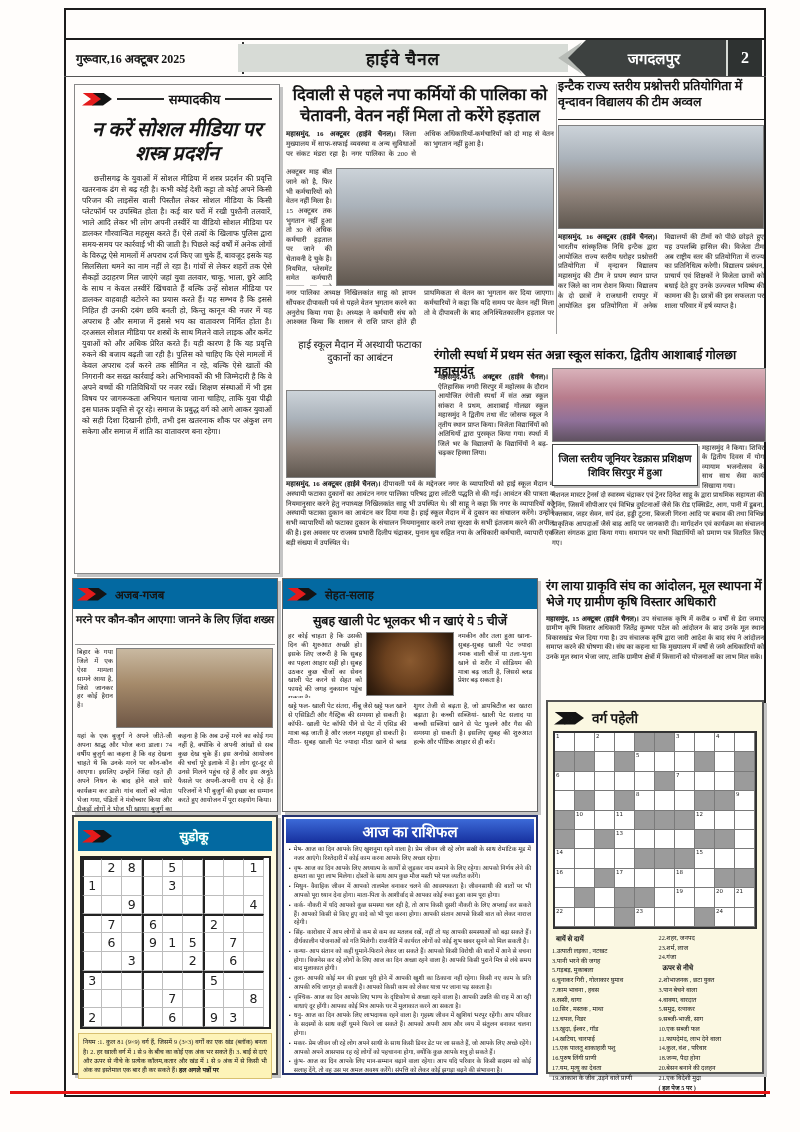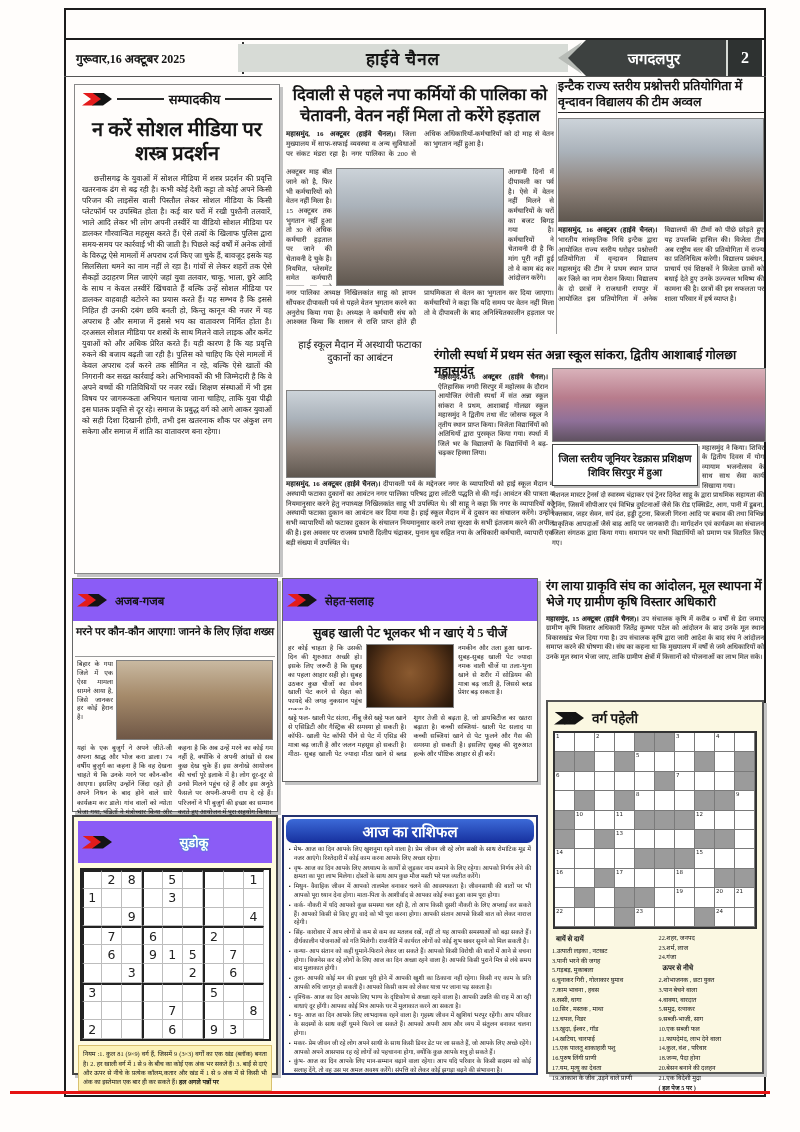--- a/index.html
+++ b/index.html
@@ -19,57 +19,57 @@
   .chev{position:relative;width:30px;height:13px;flex:none;display:inline-block;}
   .chev i{position:absolute;top:0;height:100%;width:20px;clip-path:polygon(0 0,55% 0,100% 50%,55% 100%,0 100%,45% 50%);}
   .chev .c1{left:0;background:#e31b1b;}
   .chev .c2{left:10px;background:#141414;}
   .chev.black .c1{background:#141414;}
   
   #editorial{position:absolute;left:74px;top:84px;width:206px;height:490px;border:1px solid #888;box-shadow:3px 3px 0 #c4c4c4;background:#fffdfb;padding:5px 7px;box-sizing:border-box;}
   .ed-head{display:flex;align-items:center;gap:5px;}
   .ed-head .hl{flex:1;height:2px;background:#2a2a2a;}
   .ed-label{font-weight:bold;font-size:13px;}
-  .ed-headline{font-size:20px;font-weight:bold;text-align:center;line-height:1.22;margin:9px 0 7px;}
+  .ed-headline{font-size:20px;font-weight:bold;text-align:center;line-height:1.22;margin:9px 0 7px;font-style:italic;}
   .ed-body{font-size:7.6px;line-height:1.45;text-align:justify;height:372px;overflow:hidden;}
   .ed-body::first-letter{margin-left:12px;}
   
   #diwali{position:absolute;left:286px;top:84px;width:268px;height:250px;}
   .dw-headline{font-size:16.5px;font-weight:bold;text-align:center;line-height:1.28;}
   .dw-lead{margin-top:4px;font-size:7px;line-height:1.38;text-align:justify;column-count:2;column-gap:8px;height:36px;overflow:hidden;}
   .dw-mid{display:flex;gap:4px;height:118px;margin-top:2px;}
   .dw-side{width:46px;font-size:7px;line-height:1.38;text-align:justify;overflow:hidden;}
   .dw-photo{flex:1;}
   .dw-tail{margin-top:3px;font-size:7px;line-height:1.38;column-count:2;column-gap:8px;height:40px;overflow:hidden;text-align:justify;}
   
   #intak{position:absolute;left:558px;top:78px;width:206px;height:256px;}
-  .in-headline{font-size:12.5px;font-weight:bold;line-height:1.28;border-bottom:1px solid #222;padding-bottom:2px;}
+  .in-headline{font-size:12.5px;font-weight:bold;line-height:1.28;border-bottom:1px solid #222;padding-bottom:9px;}
   .in-photo{height:102px;margin:5px 0 4px;}
   .in-body{font-size:7px;line-height:1.4;column-count:2;column-gap:7px;height:108px;overflow:hidden;text-align:justify;}
   
   .fc-headline{position:absolute;left:286px;top:338px;width:148px;font-size:10px;font-weight:normal;line-height:1.3;text-align:center;}
   .fc-photo{position:absolute;left:286px;top:390px;width:148px;height:86px;}
   .fc-body{position:absolute;left:286px;top:480px;width:268px;height:94px;font-size:7px;line-height:1.4;text-align:justify;overflow:hidden;}
   
   .rg-headline{position:absolute;left:434px;top:348px;width:330px;font-size:12.5px;font-weight:bold;line-height:1.25;}
   .rg-lead{position:absolute;left:438px;top:372px;width:110px;height:104px;font-size:6.8px;line-height:1.4;text-align:justify;overflow:hidden;}
   .rg-photo{position:absolute;left:552px;top:368px;width:212px;height:72px;}
   .rg-box{position:absolute;left:552px;top:444px;width:146px;height:42px;border:1.5px solid #444;box-shadow:2px 2px 0 #bbb;display:flex;align-items:center;justify-content:center;text-align:center;font-weight:bold;font-size:10px;padding:2px;box-sizing:border-box;background:#fff;}
   .rg-side{position:absolute;left:702px;top:443px;width:62px;height:45px;font-size:6.8px;line-height:1.38;text-align:justify;overflow:hidden;}
   .rg-tail{position:absolute;left:552px;top:490px;width:212px;height:84px;font-size:6.8px;line-height:1.4;text-align:justify;overflow:hidden;}
   
-  .band{display:flex;align-items:center;gap:8px;background:#8b5cf6;padding:12px 4px;height:18px;}
+  .band{display:flex;align-items:center;gap:8px;background:#0369a1;padding:6px 4px;height:18px;}
   .band .lbl{font-weight:bold;font-size:11.5px;}
   #ajab{position:absolute;left:72px;top:578px;width:206px;height:234px;border:1px solid #666;box-shadow:3px 3px 0 #c4c4c4;background:#fffdfb;box-sizing:border-box;}
   .aj-headline{font-size:10.5px;font-weight:bold;text-align:center;margin:3px 2px;border-bottom:1px solid #999;padding-bottom:18px;}
   .aj-mid{display:flex;gap:3px;padding:0 4px;height:80px;}
   .aj-lead{width:36px;font-size:6.6px;line-height:1.35;text-align:justify;overflow:hidden;}
   .aj-photo{flex:1;}
   .aj-body{padding:3px 4px;font-size:6.6px;line-height:1.38;column-count:2;column-gap:6px;height:110px;overflow:hidden;text-align:justify;}
-  #sehat{position:absolute;left:282px;top:578px;width:256px;height:204px;border:1px solid #666;box-shadow:3px 3px 0 #c4c4c4;background:#fffdfb;box-sizing:border-box;}
+  #sehat{position:absolute;left:282px;top:578px;width:256px;height:234px;border:1px solid #666;box-shadow:3px 3px 0 #c4c4c4;background:#fffdfb;box-sizing:border-box;}
   .se-headline{font-size:12.5px;font-weight:bold;text-align:center;margin:3px 2px;}
   .se-mid{display:flex;gap:4px;padding:0 5px;height:66px;}
   .se-col{flex:1;font-size:6.6px;line-height:1.35;text-align:justify;overflow:hidden;}
   .se-photo{width:86px;height:62px;}
   .se-tail{padding:3px 5px;font-size:6.6px;line-height:1.38;column-count:2;column-gap:7px;height:118px;overflow:hidden;text-align:justify;}
   
   #agri{position:absolute;left:546px;top:578px;width:218px;height:118px;}
   .ag-headline{font-size:12.5px;font-weight:bold;line-height:1.3;}
   .ag-body{margin-top:3px;font-size:6.8px;line-height:1.42;text-align:justify;height:72px;overflow:hidden;}
   
@@ -89,21 +89,21 @@
   #sudoku .band .lbl{color:#fff;font-size:13px;margin:12px auto;text-shadow:0 0 2px #0aa;}
   .sd-grid{width:187px;margin:5px auto 4px;border:2px solid #222;background:#fff;}
   .sd-row{display:flex;}
   .sd-cell{width:20.3px;height:18.8px;border-right:1px solid #bdbdbd;border-bottom:1px solid #bdbdbd;display:flex;align-items:center;justify-content:center;font-family:"DejaVu Sans",sans-serif;font-size:12.5px;color:#222;flex:none;box-sizing:border-box;}
   .sd-cell.bl{border-left:2px solid #222;}
   .sd-cell.bt{border-top:2px solid #222;}
   .sd-rules{background:#fdf3b8;border:1px solid #d8c070;font-size:6.3px;line-height:1.5;padding:3px 4px;text-align:justify;}
   .sd-rules b{font-weight:bold;}
   
   #horoscope{position:absolute;left:282px;top:815px;width:256px;height:260px;border:2px solid #26336e;background:#fffdfb;padding:2px;box-sizing:border-box;}
-  .hs-title{background:linear-gradient(#3c6ad8,#16309e);color:#fff;text-align:center;font-weight:bold;font-size:15px;padding:2px 0;border-radius:7px;}
+  .hs-title{background:linear-gradient(#3c6ad8,#16309e);color:#fff;text-align:center;font-weight:bold;font-size:15px;padding:2px 0;}
   .hs-items{font-size:6.2px;line-height:1.42;height:228px;overflow:hidden;text-align:justify;padding:2px 3px;}
   .hs-item{display:flex;gap:3px;margin-bottom:1px;}
   .hs-bullet{font-size:5px;line-height:1.8;}
   
   .rule-v{position:absolute;width:1px;background:#9a9a9a;}
   .photo{border:1px solid #808080;background:linear-gradient(180deg,#ccd3d9 0%,#aab2ba 32%,#8f837b 66%,#5f574f 100%);}
   .photo-warm{background:linear-gradient(180deg,#c9b9a1 0%,#a58a6a 45%,#6f5746 100%);}
   .photo-food{background:radial-gradient(circle at 50% 45%,#8a5a30 0%,#6a401e 45%,#3a2210 80%,#241608 100%);}
   .photo-rangoli{background:linear-gradient(180deg,#d9b2ba 0%,#b87c8c 40%,#8f7099 72%,#5f5160 100%);}
   .redline{position:absolute;left:10px;top:1091px;width:760px;height:3px;background:#e51212;}
@@ -139,21 +139,20 @@
     <div class="ed-headline">न करें सोशल मीडिया पर शस्त्र प्रदर्शन</div>
     <div class="ed-body">छत्तीसगढ़ के युवाओं में सोशल मीडिया में शस्त्र प्रदर्शन की प्रवृत्ति खतरनाक ढंग से बढ़ रही है। कभी कोई देशी कट्टा तो कोई अपने किसी परिजन की लाइसेंस वाली पिस्तौल लेकर सोशल मीडिया के किसी प्लेटफॉर्म पर उपस्थित होता है। कई बार घरों में रखी पुश्तैनी तलवारें, भाले आदि लेकर भी लोग अपनी तस्वीरें या वीडियो सोशल मीडिया पर डालकर गौरवान्वित महसूस करते हैं। ऐसे तत्वों के खिलाफ पुलिस द्वारा समय-समय पर कार्रवाई भी की जाती है। पिछले कई वर्षों में अनेक लोगों के विरुद्ध ऐसे मामलों में अपराध दर्ज किए जा चुके हैं, बावजूद इसके यह सिलसिला थमने का नाम नहीं ले रहा है। गांवों से लेकर शहरों तक ऐसे सैकड़ों उदाहरण मिल जाएंगे जहां युवा तलवार, चाकू, भाला, छुरे आदि के साथ न केवल तस्वीरें खिंचवाते हैं बल्कि उन्हें सोशल मीडिया पर डालकर वाहवाही बटोरने का प्रयास करते हैं। यह सम्भव है कि इससे निहित ही उनकी दबंग छवि बनती हो, किन्तु कानून की नजर में यह अपराध है और समाज में इससे भय का वातावरण निर्मित होता है। दरअसल सोशल मीडिया पर शस्त्रों के साथ मिलने वाले लाइक और कमेंट युवाओं को और अधिक प्रेरित करते हैं। यही कारण है कि यह प्रवृत्ति रुकने की बजाय बढ़ती जा रही है। पुलिस को चाहिए कि ऐसे मामलों में केवल अपराध दर्ज करने तक सीमित न रहे, बल्कि ऐसे खातों की निगरानी कर सख्त कार्रवाई करे। अभिभावकों की भी जिम्मेदारी है कि वे अपने बच्चों की गतिविधियों पर नजर रखें। शिक्षण संस्थाओं में भी इस विषय पर जागरूकता अभियान चलाया जाना चाहिए, ताकि युवा पीढ़ी इस घातक प्रवृत्ति से दूर रहे। समाज के प्रबुद्ध वर्ग को आगे आकर युवाओं को सही दिशा दिखानी होगी, तभी इस खतरनाक शौक पर अंकुश लग सकेगा और समाज में शांति का वातावरण बना रहेगा।</div>
   </div>
 
   <div id="diwali">
     <div class="dw-headline">दिवाली से पहले नपा कर्मियों की पालिका को चेतावनी, वेतन नहीं मिला तो करेंगे हड़ताल</div>
     <div class="dw-lead"><b class="dl">महासमुंद, 16 अक्टूबर (हाईवे चैनल)।</b> <span>जिला मुख्यालय में साफ-सफाई व्यवस्था व अन्य सुविधाओं पर संकट मंडरा रहा है। नगर पालिका के 200 से अधिक अधिकारियों-कर्मचारियों को दो माह से वेतन का भुगतान नहीं हुआ है।</span></div>
     <div class="dw-mid">
       <div class="dw-side">अक्टूबर माह बीत जाने को है, फिर भी कर्मचारियों को वेतन नहीं मिला है। 15 अक्टूबर तक भुगतान नहीं हुआ तो 30 से अधिक कर्मचारी हड़ताल पर जाने की चेतावनी दे चुके हैं। नियमित, प्लेसमेंट समेत कर्मचारी हड़ताल पर चले जाएंगे तो शहर की सफाई व्यवस्था चरमरा जाएगी।</div>
       <div class="dw-photo photo"></div>
-      <div class="dw-side">आगामी दिनों में दीपावली का पर्व है। ऐसे में वेतन नहीं मिलने से कर्मचारियों के घरों का बजट बिगड़ गया है। कर्मचारियों ने चेतावनी दी है कि मांग पूरी नहीं हुई तो वे काम बंद कर आंदोलन करेंगे।</div>
     </div>
     <div class="dw-tail">नगर पालिका अध्यक्ष निखिलकांत साहू को ज्ञापन सौंपकर दीपावली पर्व से पहले वेतन भुगतान करने का अनुरोध किया गया है। अध्यक्ष ने कर्मचारी संघ को आश्वस्त किया कि शासन से राशि प्राप्त होते ही प्राथमिकता से वेतन का भुगतान कर दिया जाएगा। कर्मचारियों ने कहा कि यदि समय पर वेतन नहीं मिला तो वे दीपावली के बाद अनिश्चितकालीन हड़ताल पर चले जाएंगे, जिसकी जिम्मेदारी पालिका प्रशासन की होगी।</div>
   </div>
 
   <div id="intak">
     <div class="in-headline">इन्टैक राज्य स्तरीय प्रश्नोत्तरी प्रतियोगिता में वृन्दावन विद्यालय की टीम अव्वल</div>
     <div class="in-photo photo"></div>
     <div class="in-body"><b class="dl">महासमुंद, 16 अक्टूबर (हाईवे चैनल)।</b> <span>भारतीय सांस्कृतिक निधि इन्टैक द्वारा आयोजित राज्य स्तरीय धरोहर प्रश्नोत्तरी प्रतियोगिता में वृन्दावन विद्यालय महासमुंद की टीम ने प्रथम स्थान प्राप्त कर जिले का नाम रोशन किया। विद्यालय के दो छात्रों ने राजधानी रायपुर में आयोजित इस प्रतियोगिता में अनेक विद्यालयों की टीमों को पीछे छोड़ते हुए यह उपलब्धि हासिल की। विजेता टीम अब राष्ट्रीय स्तर की प्रतियोगिता में राज्य का प्रतिनिधित्व करेगी। विद्यालय प्रबंधन, प्राचार्य एवं शिक्षकों ने विजेता छात्रों को बधाई देते हुए उनके उज्ज्वल भविष्य की कामना की है। छात्रों की इस सफलता पर शाला परिवार में हर्ष व्याप्त है।</span></div>
   </div>
 

